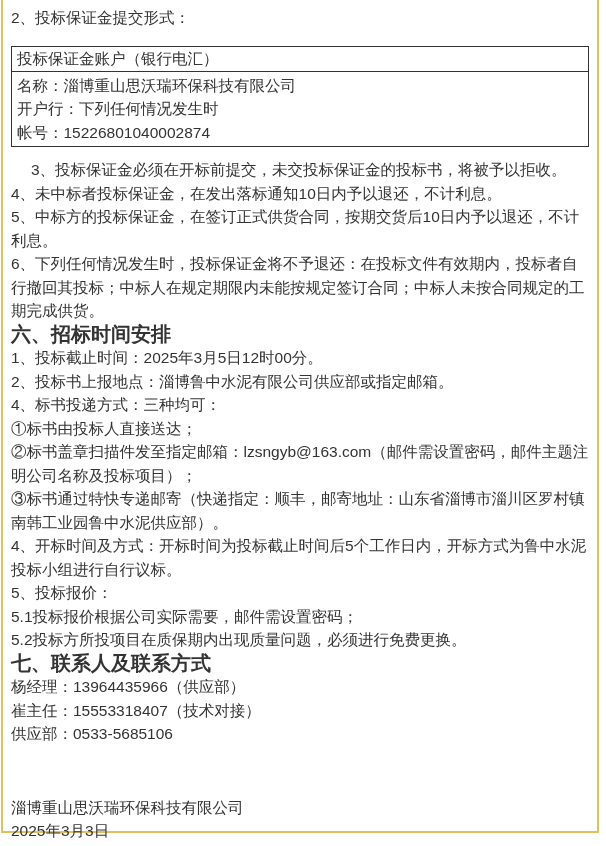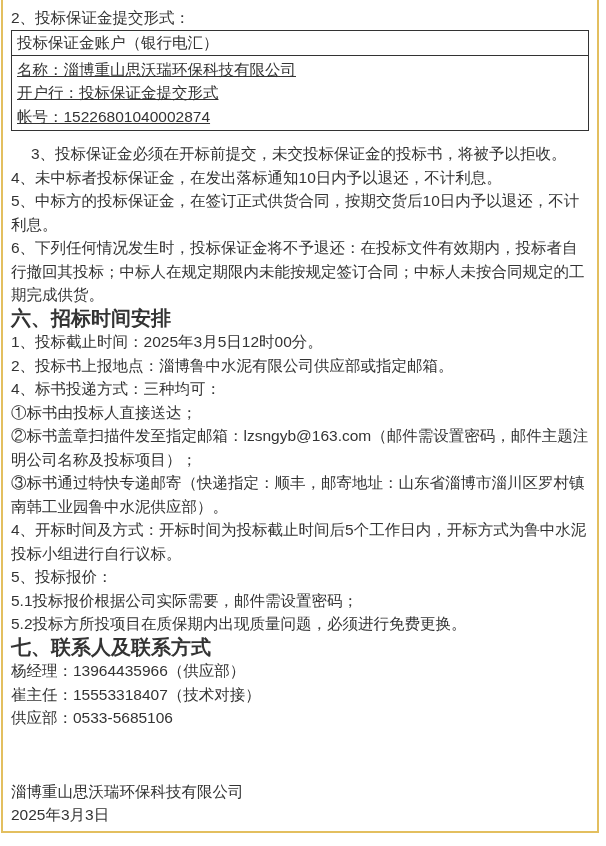--- a/index.html
+++ b/index.html
@@ -42,34 +42,33 @@
   h3.sec-title {
     margin: 0;
     font-size: 20px;
     line-height: 23.5px;
     font-weight: bold;
     color: var(--ink, #333333);
   }
   table.acct {
     width: 100%;
     border-collapse: collapse;
-    margin: 0 0 7px 0;
+    margin: 16px 0 7px 0;
   }
   table.acct td {
     border: 1px solid #333333;
     padding: 1px 5px;
     font-size: 15.5px;
     line-height: 22px;
   }
   table.acct td.acct-body {
     padding: 2px 5px;
   }
   table.acct td.acct-body div {
     line-height: 23.5px;
-    text-decoration: underline;
   }
   .footer {
     margin-top: 50px;
     text-align: left;
     padding-right: 2px;
   }
   .footer p {
     margin: 0;
     line-height: 23.5px;
   }
@@ -83,21 +82,21 @@
     <p>2、投标保证金提交形式：</p>
 
     <table class="acct">
       <tbody>
         <tr>
           <td>投标保证金账户（银行电汇）</td>
         </tr>
         <tr>
           <td class="acct-body">
             <div>名称：淄博重山思沃瑞环保科技有限公司</div>
-            <div>开户行：投标保证金提交形式</div>
+            <div>开户行：下列任何情况发生时</div>
             <div>帐号：15226801040002874</div>
           </td>
         </tr>
       </tbody>
     </table>
 
     <p class="gap-top">3、投标保证金必须在开标前提交，未交投标保证金的投标书，将被予以拒收。</p>
     <p>4、未中标者投标保证金，在发出落标通知10日内予以退还，不计利息。</p>
     <p>5、中标方的投标保证金，在签订正式供货合同，按期交货后10日内予以退还，不计利息。</p>
     <p>6、下列任何情况发生时，投标保证金将不予退还：在投标文件有效期内，投标者自行撤回其投标；中标人在规定期限内未能按规定签订合同；中标人未按合同规定的工期完成供货。</p>

